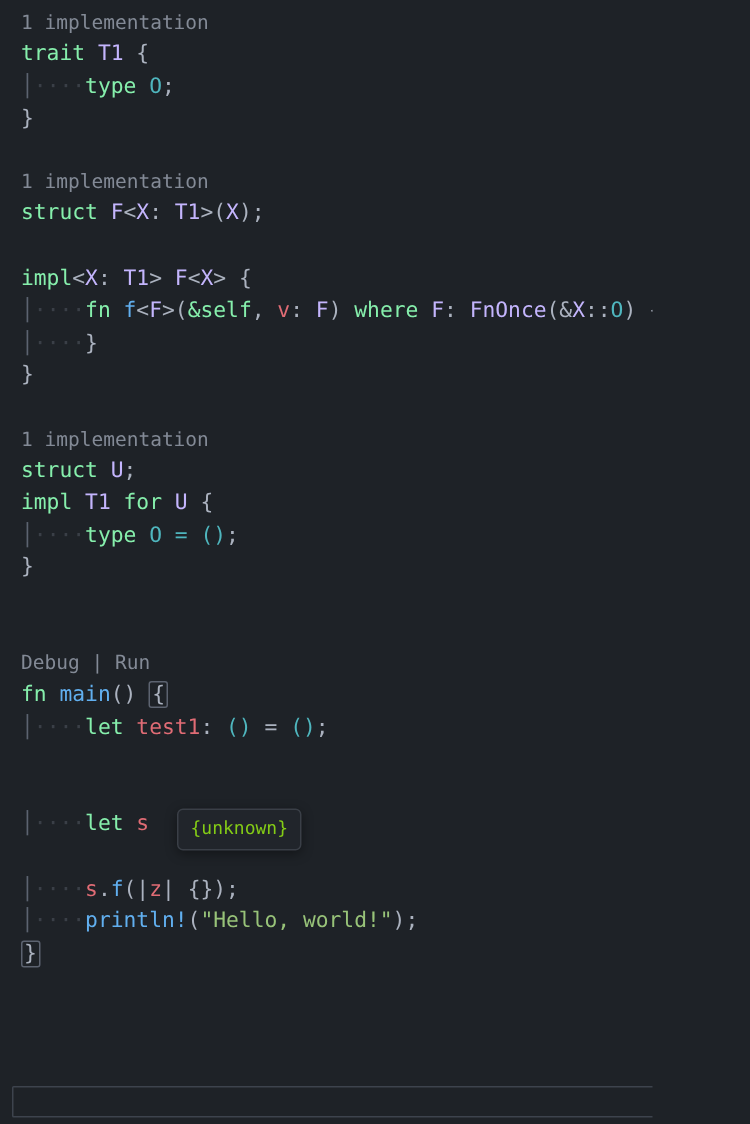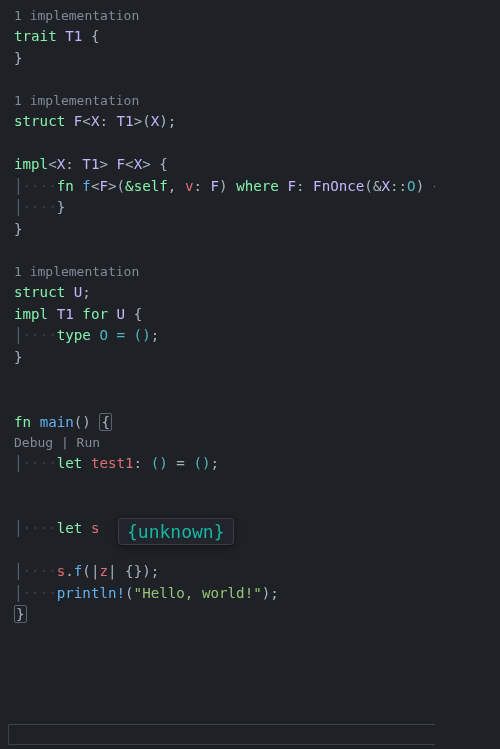--- a/index.html
+++ b/index.html
@@ -11,29 +11,30 @@
   .fn{color:#61afef}      
   .mac{color:#61afef}     
   .id{color:#e06c75}      
   .lit{color:#4fb6be}     
   .num{color:#d19a66}     
   .str{color:#98c379}     
   .punc{color:#abb2bf}
   .ws{color:#3a3f47}      
   .ig{color:#5c6370}      
   .brace-hi{border:1px solid #5c6370;border-radius:2px;padding:0 1px;margin:-1px 0}
-  .tooltip{position:absolute;left:104px;top:0;background:#21252b;border:1px solid #3a3f47;border-radius:4px;color:#14b8a6;padding:2px 8px;font-size:18px;box-shadow:0 2px 8px rgba(0,0,0,.4)}
+  .tooltip{position:absolute;left:104px;top:0;background:#21252b;border:1px solid #3a3f47;border-radius:4px;color:#84cc16;padding:2px 8px;font-size:12px;box-shadow:0 2px 8px rgba(0,0,0,.4)}
   .cursor-line-highlight{position:absolute;left:8px;top:724px;height:21px;width:484px;border:1px solid #3d434d;border-radius:1px;box-sizing:border-box;pointer-events:none}
 </style>
 </head>
 <body>
 <div class="editor">
 
 <div class="line lens">1 implementation</div>
 <div class="line"><span class="kw">trait</span><span class="ws"> </span><span class="ty">T1</span><span class="ws"> </span><span class="punc">{</span></div>
+<div class="line"><span class="ig">│</span><span class="ws">····</span><span class="kw">type</span><span class="ws"> </span><span class="lit">O</span><span class="punc">;</span></div>
 <div class="line"><span class="punc">}</span></div>
 <div class="line">&nbsp;</div>
 
 <div class="line lens">1 implementation</div>
 <div class="line"><span class="kw">struct</span><span class="ws"> </span><span class="ty">F</span><span class="punc">&lt;</span><span class="ty">X</span><span class="punc">:</span><span class="ws"> </span><span class="ty">T1</span><span class="punc">&gt;</span><span class="punc">(</span><span class="ty">X</span><span class="punc">);</span></div>
 <div class="line">&nbsp;</div>
 
 <div class="line"><span class="kw">impl</span><span class="punc">&lt;</span><span class="ty">X</span><span class="punc">:</span><span class="ws"> </span><span class="ty">T1</span><span class="punc">&gt;</span><span class="ws"> </span><span class="ty">F</span><span class="punc">&lt;</span><span class="ty">X</span><span class="punc">&gt;</span><span class="ws"> </span><span class="punc">{</span></div>
 <div class="line"><span class="ig">│</span><span class="ws">····</span><span class="kw">fn</span><span class="ws"> </span><span class="fn">f</span><span class="punc">&lt;</span><span class="ty">F</span><span class="punc">&gt;</span><span class="punc">(</span><span class="kw">&amp;self</span><span class="punc">,</span><span class="ws"> </span><span class="id">v</span><span class="punc">:</span><span class="ws"> </span><span class="ty">F</span><span class="punc">)</span><span class="ws"> </span><span class="kw">where</span><span class="ws"> </span><span class="ty">F</span><span class="punc">:</span><span class="ws"> </span><span class="ty">FnOnce</span><span class="punc">(</span><span class="punc">&amp;</span><span class="ty">X</span><span class="punc">::</span><span class="lit">O</span><span class="punc">)</span><span class="ws"> </span><span class="punc">{</span></div>
 <div class="line"><span class="ig">│</span><span class="ws">····</span><span class="punc">}</span></div>
@@ -41,22 +42,22 @@
 <div class="line">&nbsp;</div>
 
 <div class="line lens">1 implementation</div>
 <div class="line"><span class="kw">struct</span><span class="ws"> </span><span class="ty">U</span><span class="punc">;</span></div>
 <div class="line"><span class="kw">impl</span><span class="ws"> </span><span class="ty">T1</span><span class="ws"> </span><span class="kw">for</span><span class="ws"> </span><span class="ty">U</span><span class="ws"> </span><span class="punc">{</span></div>
 <div class="line"><span class="ig">│</span><span class="ws">····</span><span class="kw">type</span><span class="ws"> </span><span class="lit">O</span><span class="lit"> = ()</span><span class="punc">;</span></div>
 <div class="line"><span class="punc">}</span></div>
 <div class="line">&nbsp;</div>
 <div class="line">&nbsp;</div>
 
+<div class="line lens">Debug | Run</div>
 <div class="line"><span class="kw">fn</span><span class="ws"> </span><span class="fn">main</span><span class="punc">(</span><span class="punc">)</span><span class="ws"> </span><span class="punc brace-hi">{</span></div>
-<div class="line lens">Debug | Run</div>
 <div class="line"><span class="ig">│</span><span class="ws">····</span><span class="kw">let</span><span class="ws"> </span><span class="id">test1</span><span class="punc">:</span><span class="ws"> </span><span class="lit">()</span><span class="ws"> </span><span class="punc">=</span><span class="ws"> </span><span class="lit">()</span><span class="punc">;</span></div>
 <div class="line">&nbsp;</div>
 <div class="line">&nbsp;</div>
 <div class="line" style="position:relative"><span class="ig">│</span><span class="ws">····</span><span class="kw">let</span><span class="ws"> </span><span class="id">s</span><span class="punc" style="visibility:hidden">          </span><span class="punc">);</span>
   <div class="tooltip">{unknown}</div>
 </div>
 <div class="line"><span class="ig">│</span><span class="ws">····</span><span class="id">s</span><span class="punc">.</span><span class="fn">f</span><span class="punc">(</span><span class="punc">|</span><span class="id">z</span><span class="punc">|</span><span class="punc"> {});</span></div>
 <div class="line"><span class="ig">│</span><span class="ws">····</span><span class="mac">println!</span><span class="punc">(</span><span class="str">"Hello, world!"</span><span class="punc">);</span></div>
 <div class="line"><span class="punc brace-hi">}</span></div>
 

